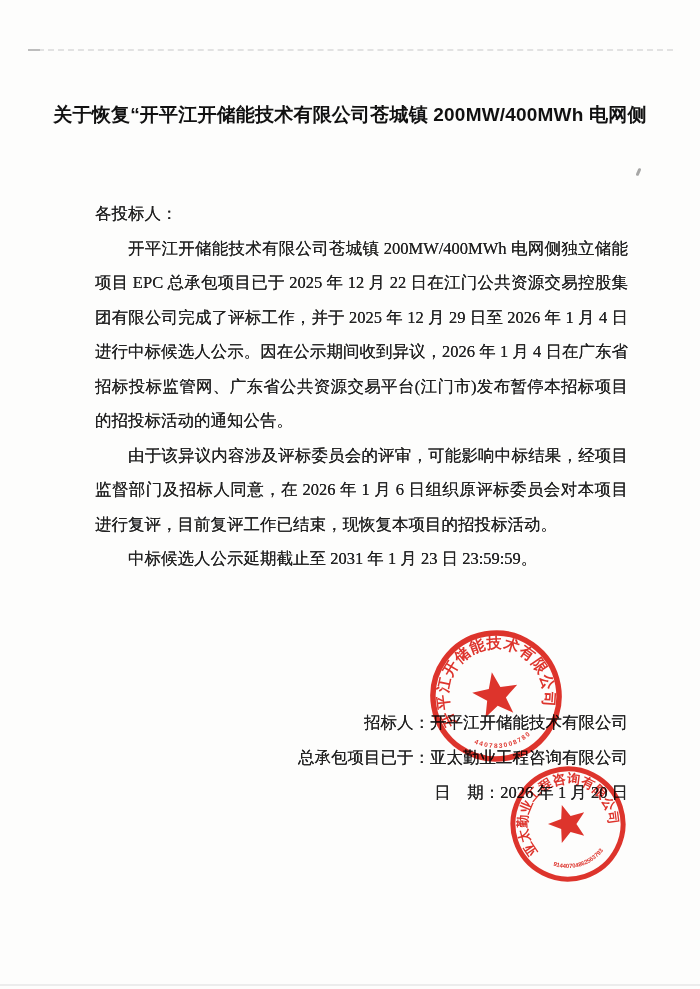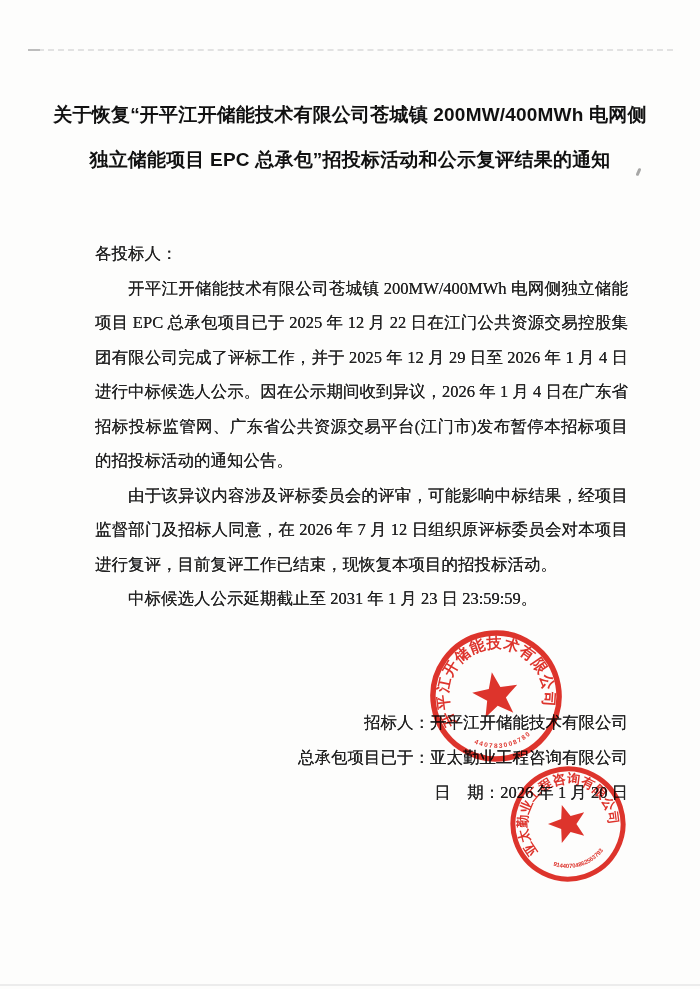--- a/index.html
+++ b/index.html
@@ -40,21 +40,20 @@
     font-family:"Liberation Sans","DejaVu Sans",sans-serif;
     font-size:19px;font-weight:bold;line-height:45px;
     color:var(--title);
     letter-spacing:.2px;
   }
   .body-text{
     position:absolute;top:197px;left:95px;width:533px;
     font-size:16.5px;line-height:34.5px;
     text-align:justify;text-justify:inter-character;
     text-shadow:0 0 .4px currentColor;
-    margin-top:40px;
   }
   .body-text p{margin:0;}
   .para{text-indent:2em;}
   .signature{
     position:absolute;top:705px;right:72px;
     text-align:right;
     font-size:16.5px;line-height:35px;
     text-shadow:0 0 .4px currentColor;
     white-space:nowrap;
   }
@@ -77,27 +76,26 @@
 
 <div class="page">
 
   <div class="artifact-top-line"></div>
   <div class="artifact-top-dash"></div>
   <div class="artifact-speck"></div>
   <div class="artifact-bottom-band"></div>
 
   <h1 class="title">
     <span>关于恢复“开平江开储能技术有限公司苍城镇 200MW/400MWh 电网侧</span><br>
-    <span>独立储能项目 EPC 总承包”招投标活动和公示复评结果的通知</span>
   </h1>
 
   <div class="body-text">
     <p>各投标人：</p>
     <p class="para">开平江开储能技术有限公司苍城镇 200MW/400MWh 电网侧独立储能项目 EPC 总承包项目已于 2025 年 12 月 22 日在江门公共资源交易控股集团有限公司完成了评标工作，并于 2025 年 12 月 29 日至 2026 年 1 月 4 日进行中标候选人公示。因在公示期间收到异议，2026 年 1 月 4 日在广东省招标投标监管网、广东省公共资源交易平台(江门市)发布暂停本招标项目的招投标活动的通知公告。</p>
-    <p class="para">由于该异议内容涉及评标委员会的评审，可能影响中标结果，经项目监督部门及招标人同意，在 2026 年 7 月 12 日组织原评标委员会对本项目进行复评，目前复评工作已结束，现恢复本项目的招投标活动。</p>
+    <p class="para">由于该异议内容涉及评标委员会的评审，可能影响中标结果，经项目监督部门及招标人同意，在 2026 年 1 月 6 日组织原评标委员会对本项目进行复评，目前复评工作已结束，现恢复本项目的招投标活动。</p>
     <p class="para">中标候选人公示延期截止至 2031 年 1 月 23 日 23:59:59。</p>
   </div>
 
   <div class="signature">
     <div>
       <span>招标人：</span><span>开平江开储能技术有限公司</span>
     </div>
     <div>
       <span>总承包项目已于：</span><span>亚太勤业工程咨询有限公司</span>
     </div>

